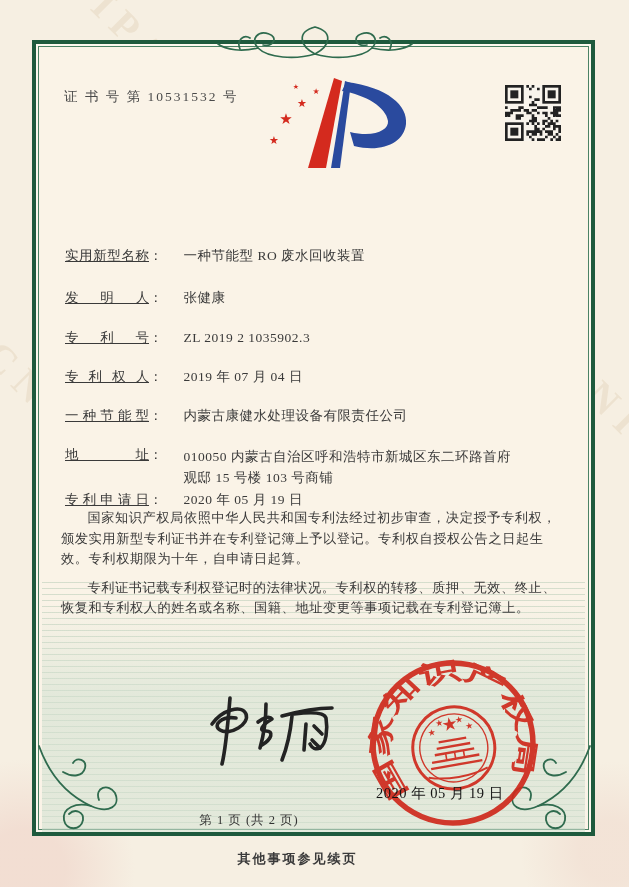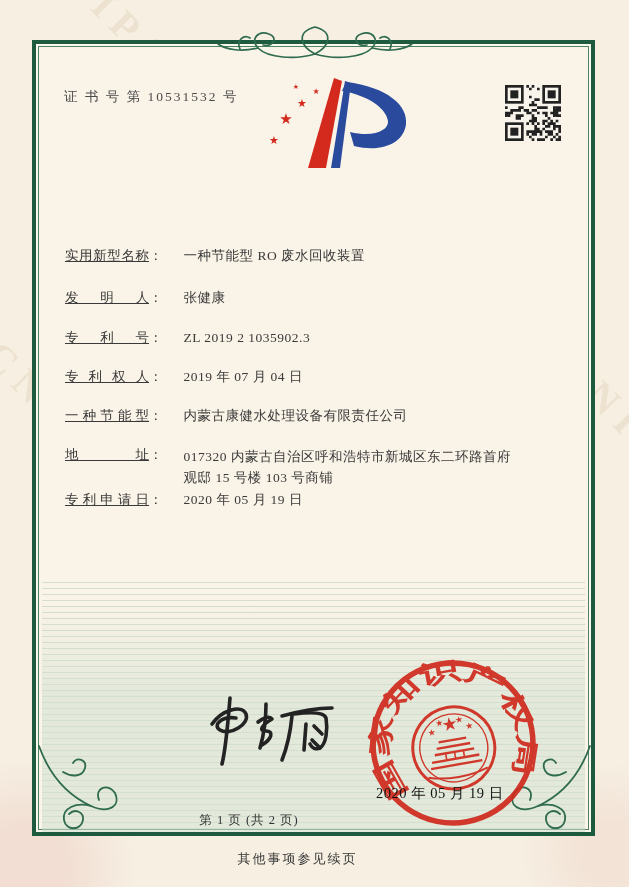--- a/index.html
+++ b/index.html
@@ -40,21 +40,21 @@
   .paras p{margin:0 0 8px 0;text-indent:2em;}
   .official{position:absolute;left:64px;top:704px;font-size:15px;color:#2f2f2f;letter-spacing:3px;}
   .official div{margin-bottom:12px;}
   .sig{position:absolute;left:198px;top:682px;}
   .seal{position:absolute;left:360px;top:648px;transform:rotate(-10deg);opacity:.92;}
   .sealdate{position:absolute;left:376px;top:784px;font-size:14.5px;color:#141414;
             letter-spacing:.5px;white-space:nowrap;z-index:6;}
   .pageno{position:absolute;left:0;top:812px;width:498px;text-align:center;
           font-size:12.5px;color:#333;letter-spacing:1px;}
   .note{position:absolute;left:0;top:850px;width:595px;text-align:center;
-        font-size:13px;color:#3a3a3a;letter-spacing:2px;}
+        font-size:13px;color:#3a3a3a;letter-spacing:2px;font-weight:bold;}
 </style>
 </head>
 <body>
 
 <div class="stage">
 
   <span class="wm" style="left:18px;top:-18px">CNIPA</span>
   <span class="wm" style="left:378px;top:86px">CNIPA</span>
   <span class="wm" style="left:398px;top:244px">CNIPA</span>
   <span class="wm" style="left:-34px;top:386px">CNIPA</span>
@@ -131,28 +131,30 @@
       <div class="frow" style="top:82px">
         <span class="flabel">专利号</span><span class="fcolon">：</span><span class="fvalue">ZL 2019 2 1035902.3</span>
       </div>
       <div class="frow" style="top:121px">
         <span class="flabel">专利权人</span><span class="fcolon">：</span><span class="fvalue">2019 年 07 月 04 日</span>
       </div>
       <div class="frow" style="top:160px">
         <span class="flabel">一种节能型</span><span class="fcolon">：</span><span class="fvalue">内蒙古康健水处理设备有限责任公司</span>
       </div>
       <div class="frow" style="top:199px">
-        <span class="flabel">地址</span><span class="fcolon">：</span><span class="fvalue wrap">017320 内蒙古自治区呼和浩特市新城区东二环路首府观邸 15 号楼 103 号商铺</span>
+        <span class="flabel">地址</span><span class="fcolon">：</span><span class="fvalue wrap">010050 内蒙古自治区呼和浩特市新城区东二环路首府观邸 15 号楼 103 号商铺</span>
       </div>
       <div class="frow" style="top:244px">
         <span class="flabel">专利申请日</span><span class="fcolon">：</span><span class="fvalue">2020 年 05 月 19 日</span>
       </div>
     </div>
 
     <div class="paras">
+      <p>国家知识产权局依照中华人民共和国专利法经过初步审查，决定授予专利权，颁发实用新型专利证书并在专利登记簿上予以登记。专利权自授权公告之日起生效。专利权期限为十年，自申请日起算。</p>
+      <p>专利证书记载专利权登记时的法律状况。专利权的转移、质押、无效、终止、恢复和专利权人的姓名或名称、国籍、地址变更等事项记载在专利登记簿上。</p>
     </div>
 
 
     <svg class="sig" width="160" height="110" viewBox="0 0 160 110">
       <g stroke="#232323" stroke-width="3.6" fill="none" stroke-linecap="round" stroke-linejoin="round">
         <path d="M14,42 C24,28 44,22 48,32 C52,42 32,54 22,48 C14,43 24,34 38,36"></path>
         <path d="M32,16 C30,40 28,66 24,82"></path>
         <path d="M60,40 C66,35 72,34 74,37 C64,43 60,49 68,49 C76,49 74,57 64,63"></path>
         <path d="M68,22 C68,38 66,52 62,66"></path>
         <path d="M84,34 C102,29 122,26 134,26"></path>

